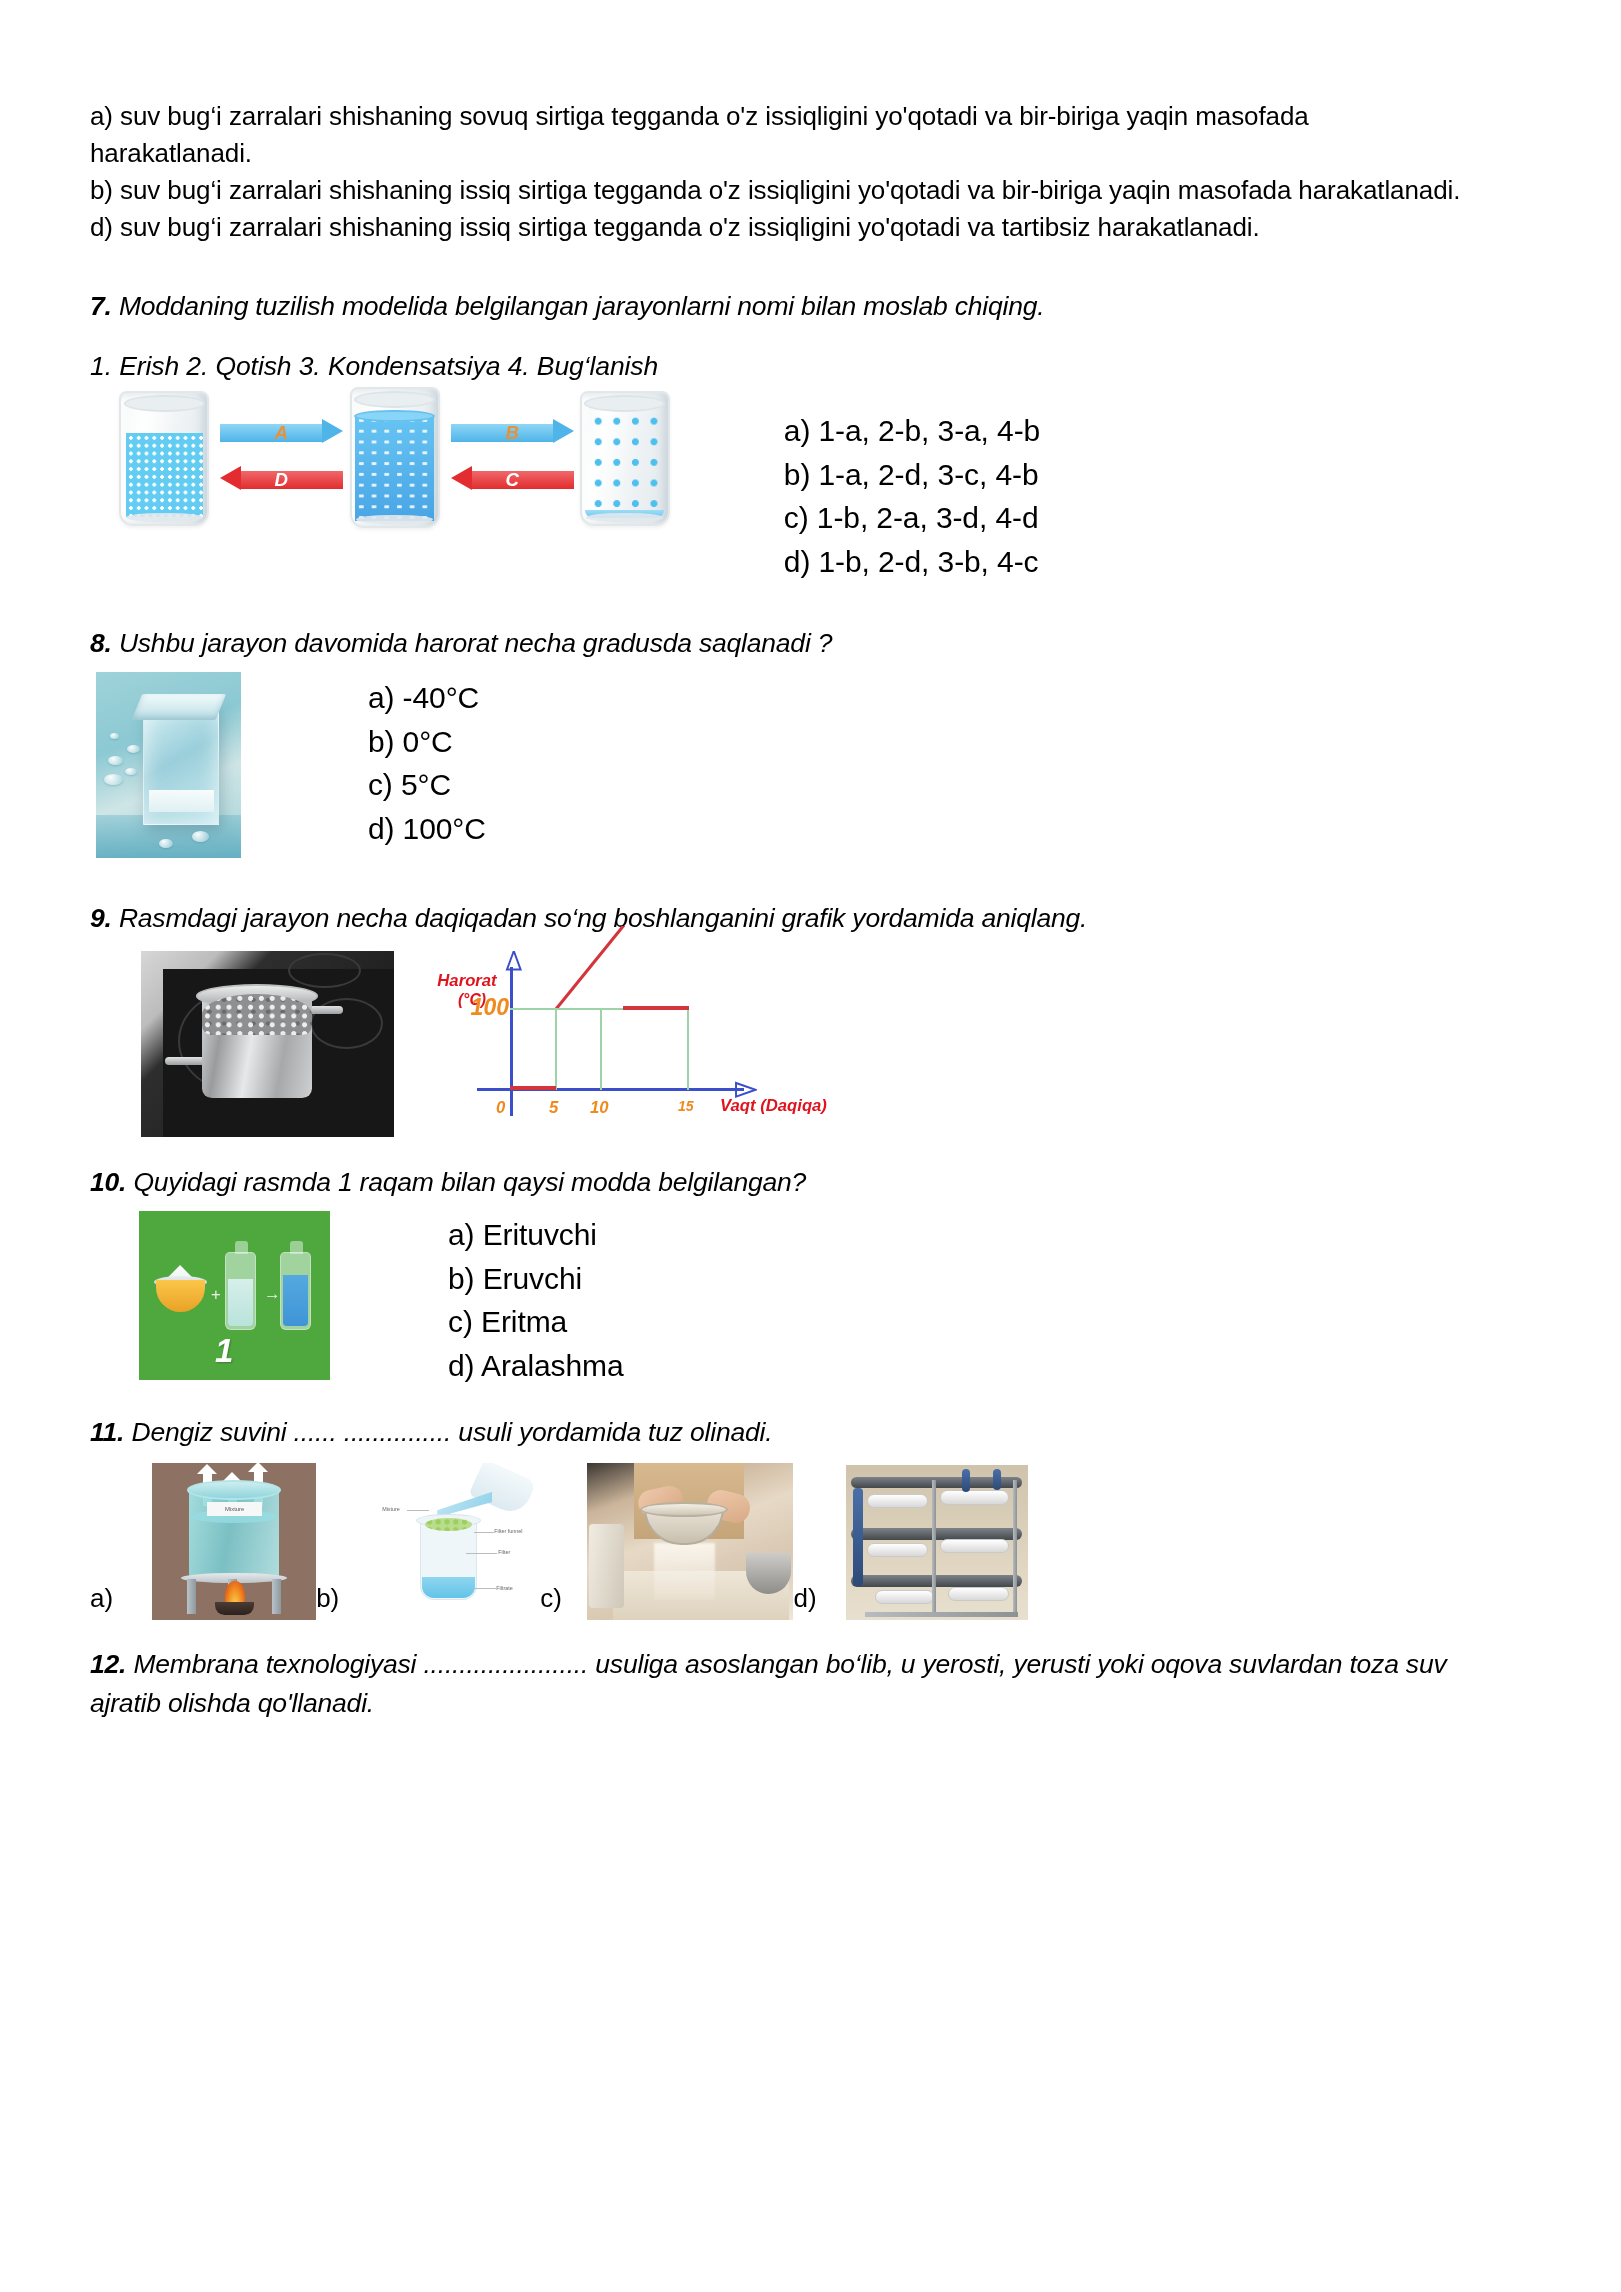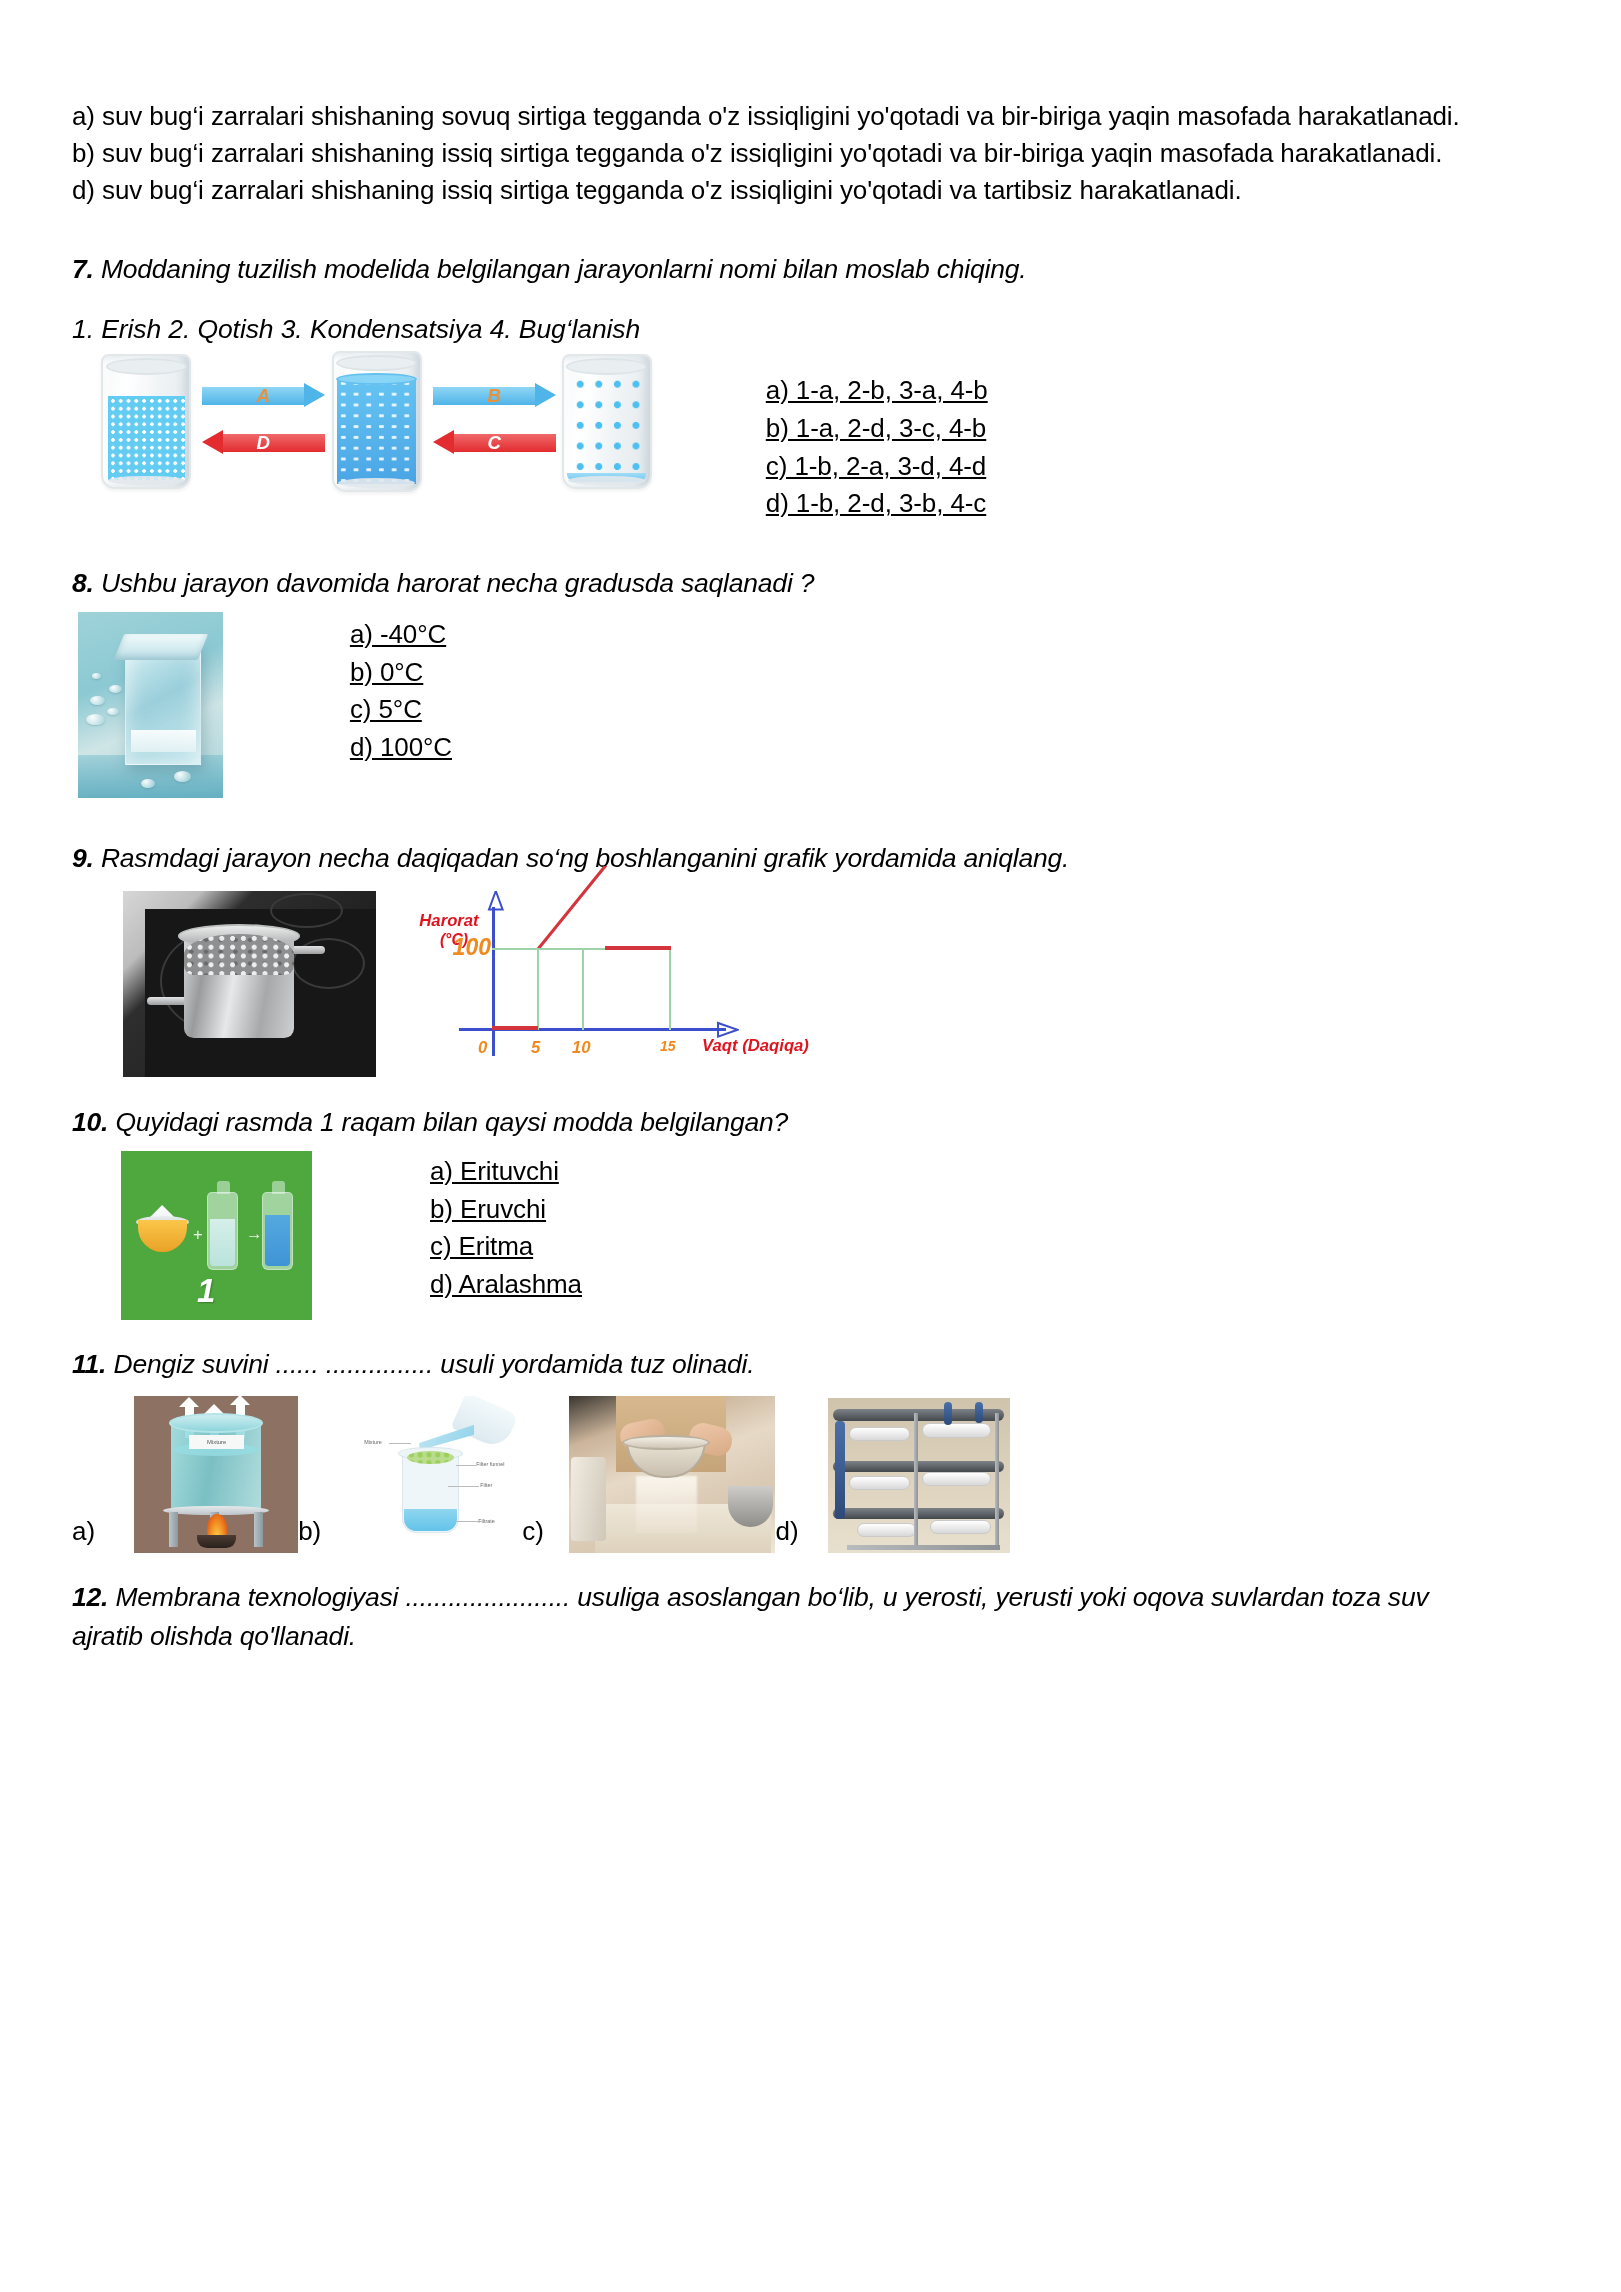--- a/index.html
+++ b/index.html
@@ -11,21 +11,21 @@
     font-family: "Liberation Sans", sans-serif;
     color: #000000;
     position: relative;
     overflow: hidden;
   }
   .page {
     position: absolute;
     left: 0; top: 0;
     width: 1621px;
     height: 2293px;
-    padding: 98px 147px 0 72px;
+    padding: 98px 147px 0 90px;
   }
 
   
   .opt-line {
     font-size: 26px;
     line-height: 1.42;
     letter-spacing: -0.1px;
   }
   .qhead {
     font-size: 26.5px;
@@ -35,24 +35,23 @@
     letter-spacing: -0.2px;
   }
   .qhead .qnum { font-weight: bold; font-style: italic; }
   .qhead .qtext { font-weight: normal; font-style: italic; }
   .ital-list {
     font-size: 26.5px;
     font-style: italic;
     letter-spacing: -0.1px;
   }
   .ans {
-    font-size: 26px;
+    font-size: 30px;
     line-height: 1.45;
     letter-spacing: -0.1px;
-    text-decoration: underline;
   }
   .spacer-lg { height: 41px; }
   .spacer-md { height: 25.5px; }
 
   
   .q7-row { display: flex; align-items: flex-start; margin-top: 5.9px; }
   .q7-figure {
     position: relative;
     width: 686px;
     height: 145px;

